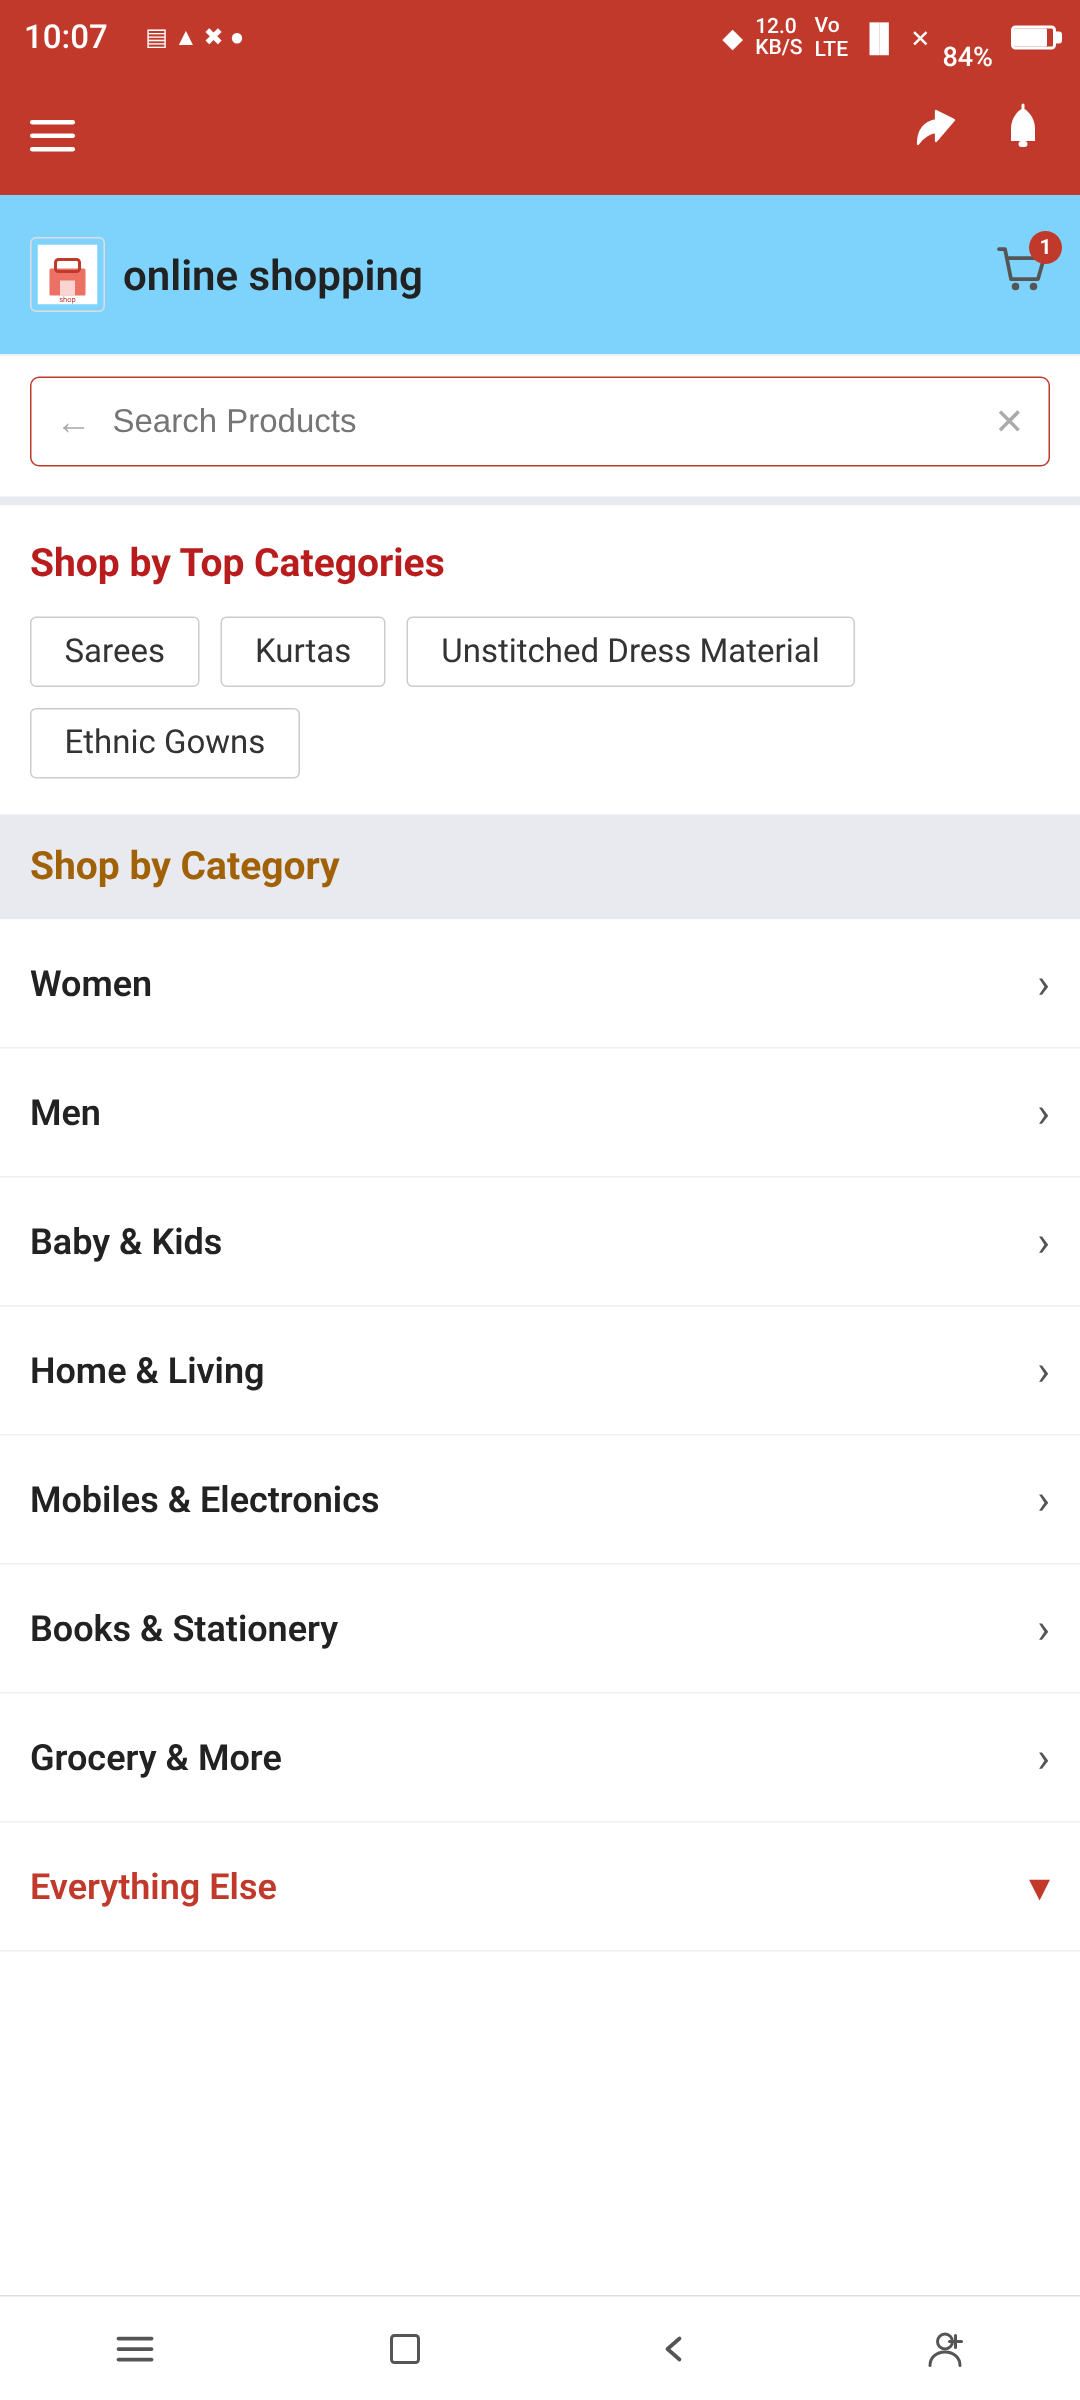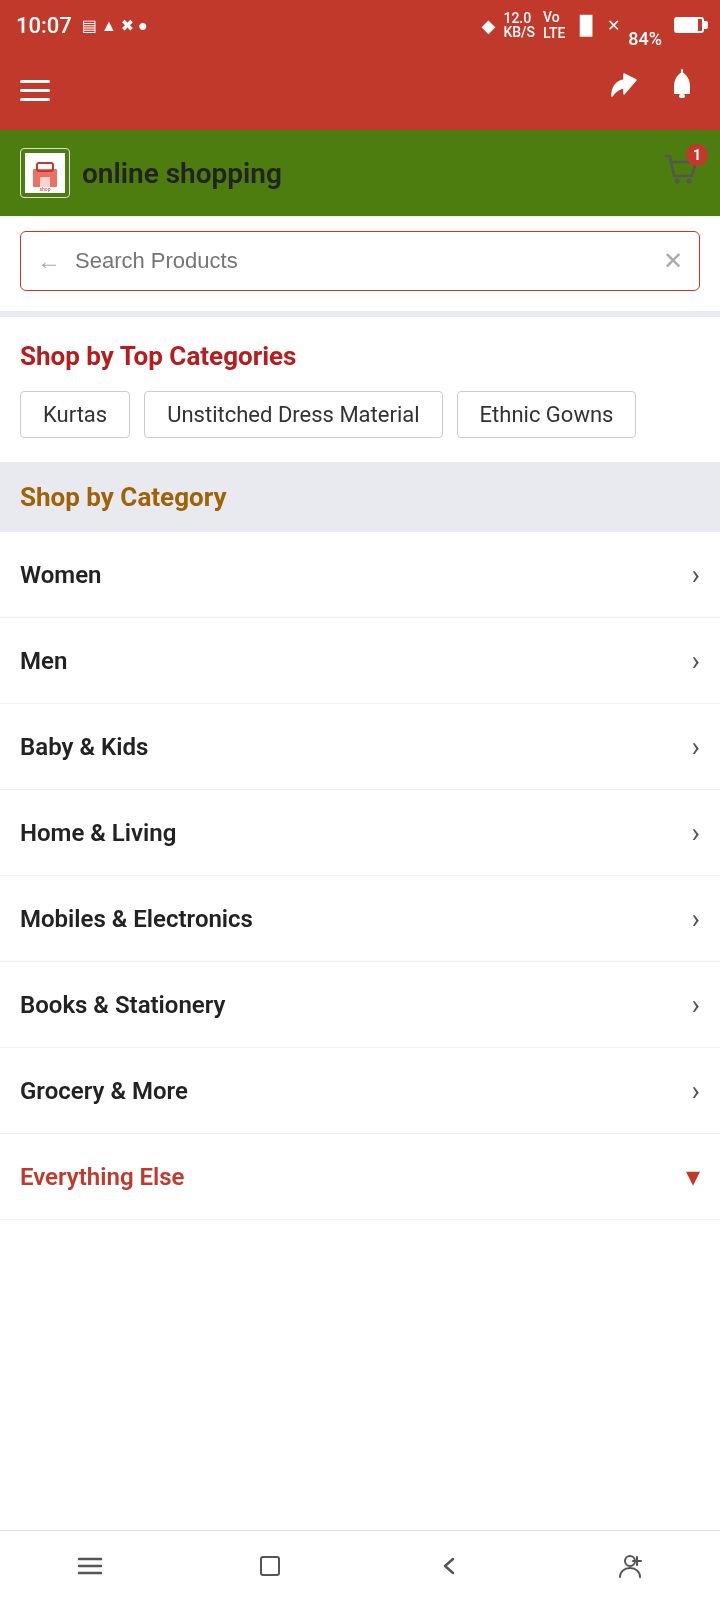--- a/index.html
+++ b/index.html
@@ -18,21 +18,21 @@
       background: #c0392b;
       height: 50px;
       display: flex;
       align-items: center;
       justify-content: space-between;
       padding: 0 16px;
       color: #fff;
       font-size: 22px;
       font-weight: 500;
     }
-    .status-left { display: flex; align-items: center; gap: 10px; }
+    .status-left { display: flex; align-items: center; gap: 25px; }
     .status-right { display: flex; align-items: center; gap: 8px; font-size: 18px; }
     .battery-icon {
       display: inline-block;
       width: 30px;
       height: 16px;
       border: 2px solid #fff;
       border-radius: 3px;
       position: relative;
       margin-left: 4px;
     }
@@ -83,22 +83,22 @@
       cursor: pointer;
     }
     .bell-icon {
       color: #fff;
       font-size: 36px;
       cursor: pointer;
     }
 
     
     .header {
-      background: #4d7c0f;
-      padding: 18px 20px;
+      background: #7dd3fc;
+      padding: 28px 20px;
       display: flex;
       align-items: center;
       justify-content: space-between;
       border-bottom: 1px solid #eee;
     }
     .brand-area { display: flex; align-items: center; gap: 12px; }
     .brand-logo {
       width: 50px;
       height: 50px;
       border: 1px solid #ddd;
@@ -327,20 +327,21 @@
     <div class="search-box">
       <span class="search-back">←</span>
       <input class="search-input" type="text" placeholder="Search Products" style="">
       <span class="search-clear">✕</span>
     </div>
   </div>
 
   <div class="top-categories-section">
     <div class="section-title">Shop by Top Categories</div>
     <div class="category-tags" id="category-tags-container">
+    <div class="category-tag">Sarees</div>
         <div class="category-tag">Kurtas</div>
         <div class="category-tag">Unstitched Dress Material</div>
         <div class="category-tag">Ethnic Gowns</div>
       </div>
   </div>
 
   <div class="shop-by-category-section">
     <div class="shop-category-header">
       <div class="shop-category-title">Shop by Category</div>
     </div>

